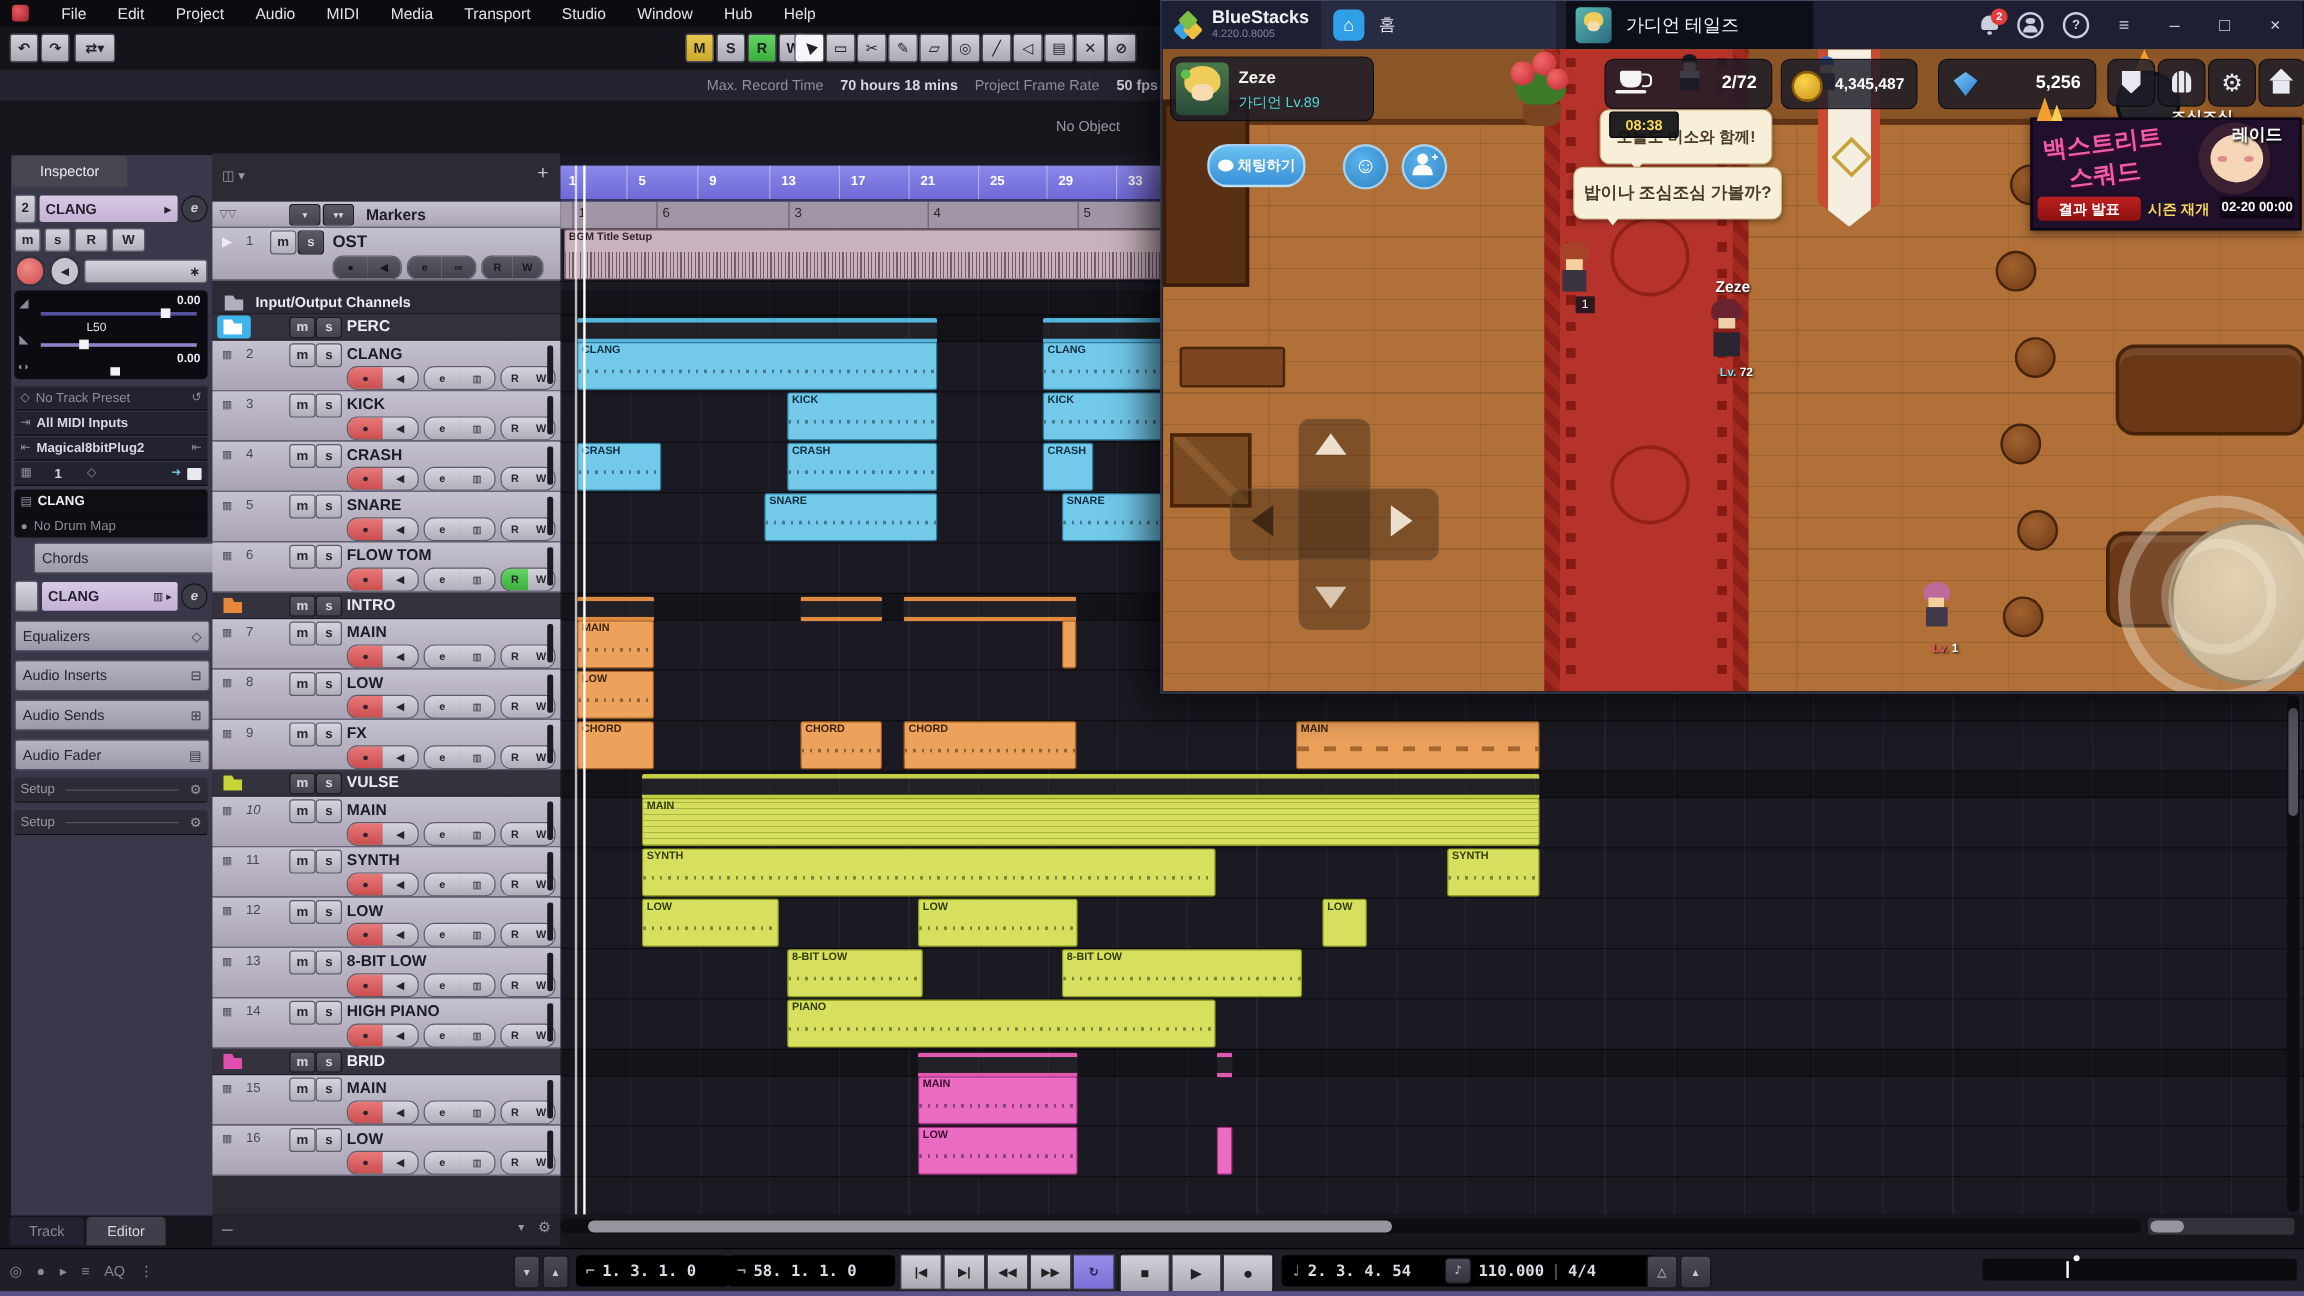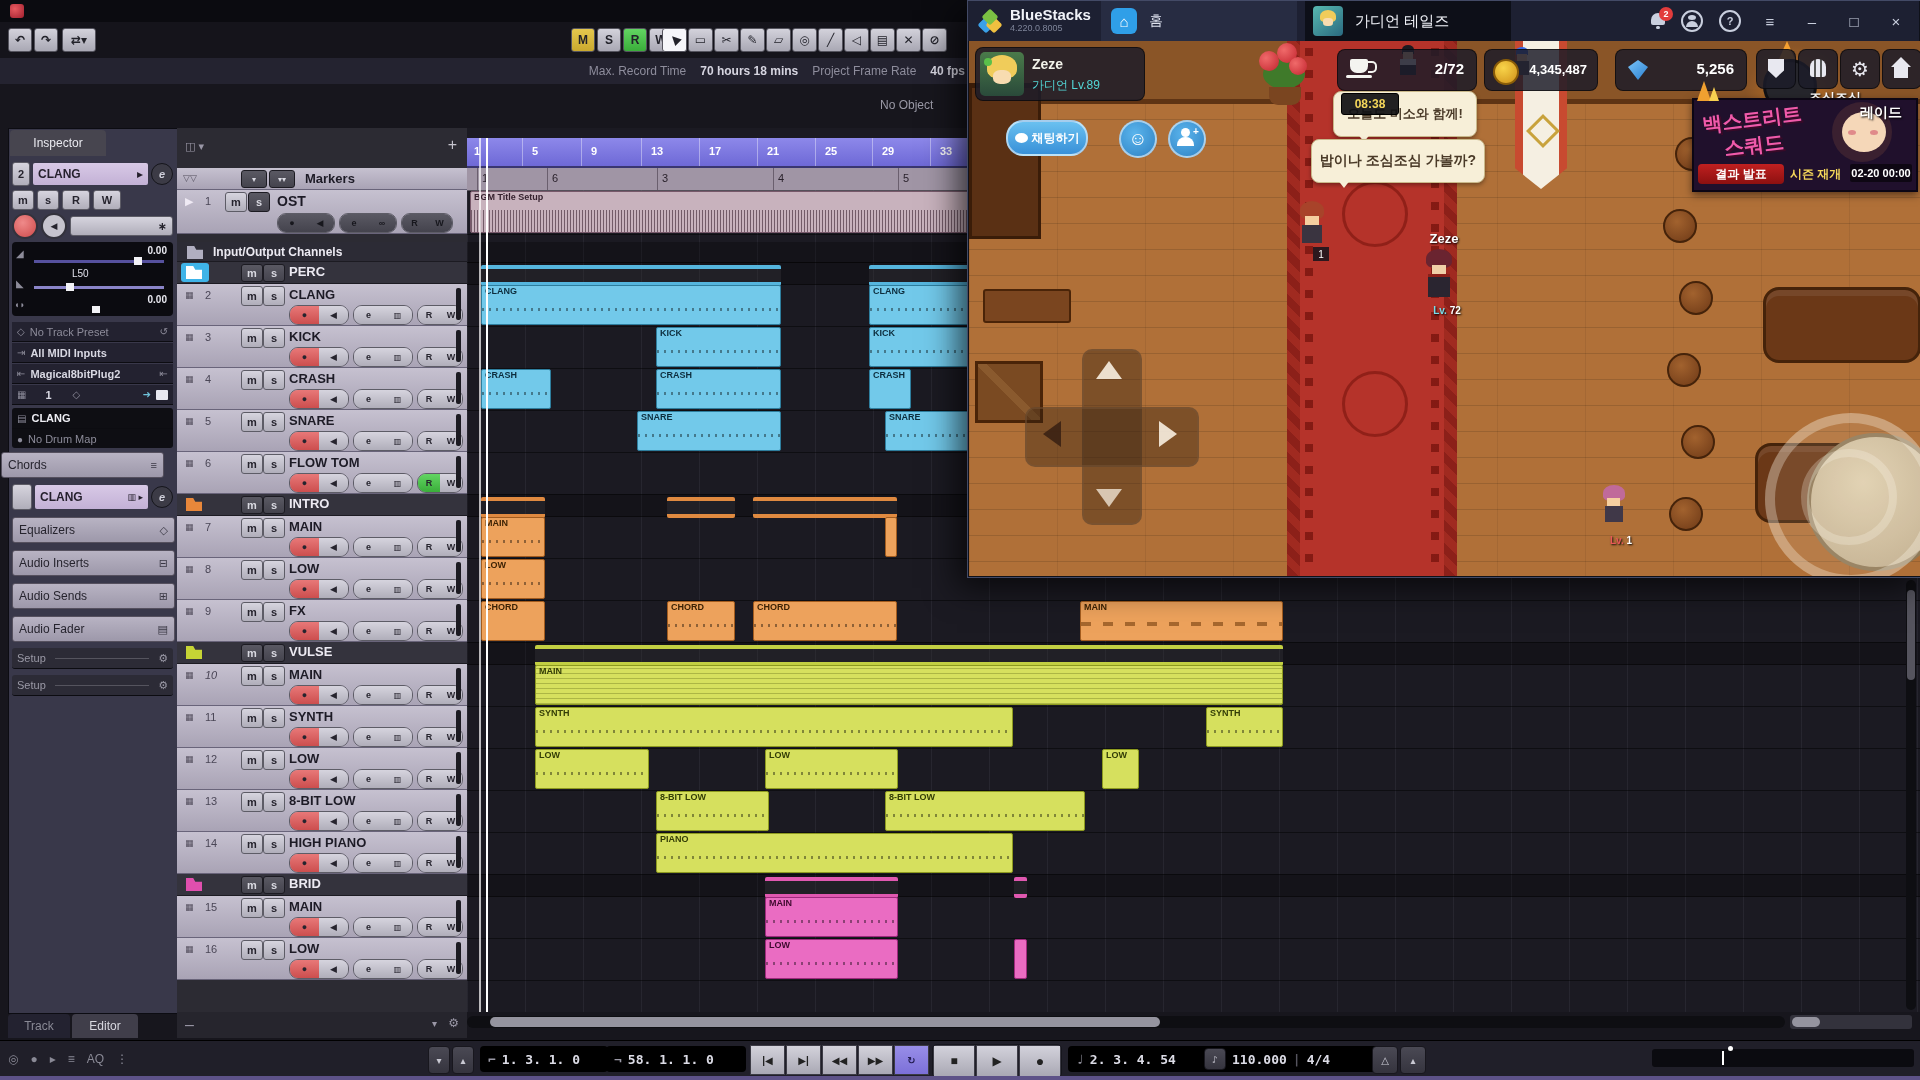--- a/index.html
+++ b/index.html
@@ -107,20 +107,33 @@
           display:flex;align-items:center;justify-content:center;color:#4a3a28;font-weight:bold;font-size:13px;}
   .tri{position:absolute;width:0;height:0;}
 </style>
 </head>
 <body>
 
 <div id="screen">
 
   <div id="menubar" class="abs">
     <div id="applogo"></div>
+    <div id="menuitems" style="display:flex;">
+        <span class="mi">File</span>
+        <span class="mi">Edit</span>
+        <span class="mi">Project</span>
+        <span class="mi">Audio</span>
+        <span class="mi">MIDI</span>
+        <span class="mi">Media</span>
+        <span class="mi">Transport</span>
+        <span class="mi">Studio</span>
+        <span class="mi">Window</span>
+        <span class="mi">Hub</span>
+        <span class="mi">Help</span>
+      </div>
   </div>
 
   <div id="toolbar" class="abs">
     <div class="grp" style="left:8px;">
       <div class="sbtn">↶</div>
       <div class="sbtn">↷</div>
     </div>
     <div class="grp" style="left:62px;">
       <div class="sbtn" style="width:32px;">⇄▾</div>
     </div>
@@ -145,21 +158,21 @@
         <div class="sbtn" style="width: 23px;">✕</div>
         <div class="sbtn" style="width: 23px;">⊘</div>
       </div>
   </div>
 
   <div id="infobar" class="abs">
     <div class="abs" style="left:540px;top:0;width:425px;height:26px;display:flex;align-items:center;justify-content:flex-end;gap:14px;">
       <span class="inflbl">Max. Record Time</span>
       <span class="infval">70 hours 18 mins</span>
       <span class="inflbl">Project Frame Rate</span>
-      <span class="infval">40 fps</span>
+      <span class="infval">50 fps</span>
     </div>
   </div>
   <span class="abs" style="left:880px;top:98px;color:#9a99a6;font-size:12px;">No Object</span>
 
   <div id="insp" class="abs"></div>
   <div class="abs itab" style="left:10px;top:130px;width:96px;height:26px;">Inspector</div>
 
   <div class="abs irow" style="left:12px;top:162px;width:161px;height:24px;">
     <div class="ms" style="width:16px;height:22px;">2</div>
     <div class="lavfield" style="flex:1;height:22px;">
@@ -242,21 +255,21 @@
   <div id="tlpanel" class="abs"></div>
   <div class="abs" style="left:177px;top:128px;width:290px;height:40px;background:#2c2b33;border-bottom:1px solid #0a0a0e;">
     <span class="abs" style="left:8px;top:12px;color:#9a97a6;font-size:11px;">◫ ▾</span>
     <span class="abs" style="right:10px;top:8px;color:#c4c2cc;font-size:16px;">+</span>
   </div>
   <div id="arr" class="abs"></div>
   <div id="ruler" class="abs"></div>
   <div id="mlane" class="abs"></div>
   <div id="grid" class="abs"></div>
   <div id="dyn">
-      <div class="abs sect" style="left: 1px; top: 452px; width: 149px; height: 24px; gap: 45px;">
+      <div class="abs sect" style="left: 28px; top: 452px; width: 149px; height: 24px; gap: 45px;">
         <div>Chords</div>
         <div style="margin-left: auto; color: rgb(58, 56, 68); font-size: 11px;">≡</div>
       </div>
       <div class="abs irow" style="left: 12px; top: 484px; width: 161px; height: 26px;">
         <div class="ms" style="width: 18px; height: 24px;"></div>
         <div class="lavfield" style="flex: 1 1 0%; height: 24px;">CLANG<div style="margin-left: auto; font-size: 9px;">▥ ▸</div></div>
         <div class="ebtn">e</div>
       </div>
       <div class="abs sect" style="left: 12px; top: 517px; width: 149px; height: 24px;">
         <div>Equalizers</div>

